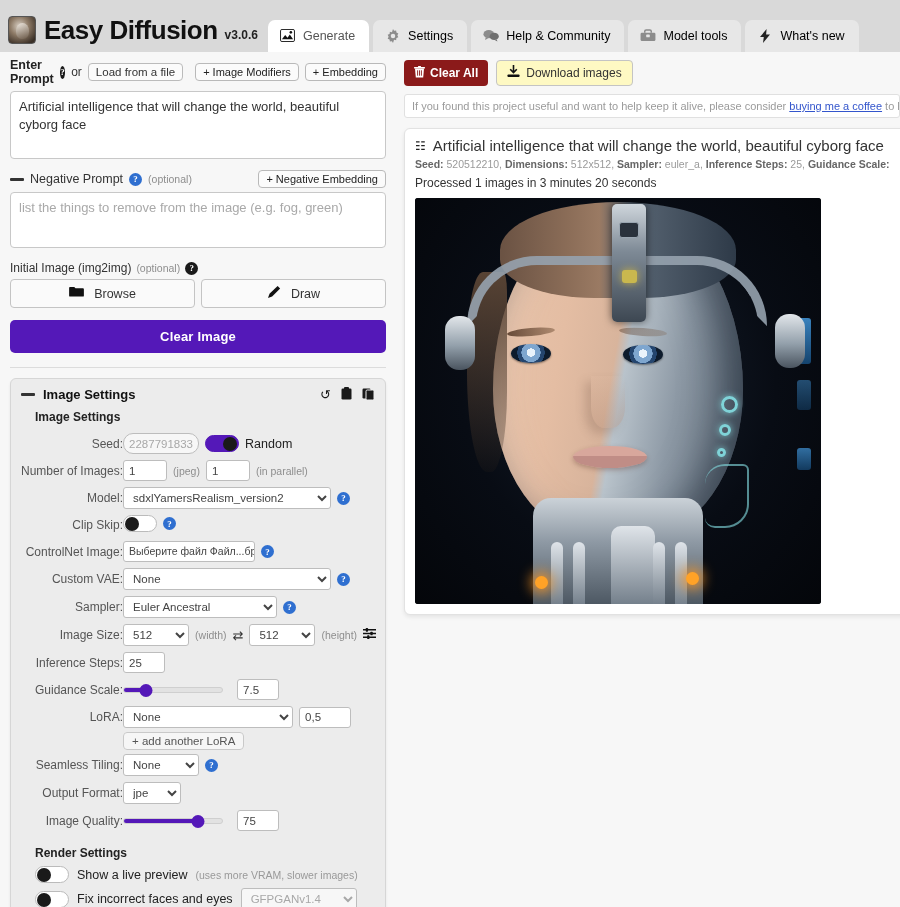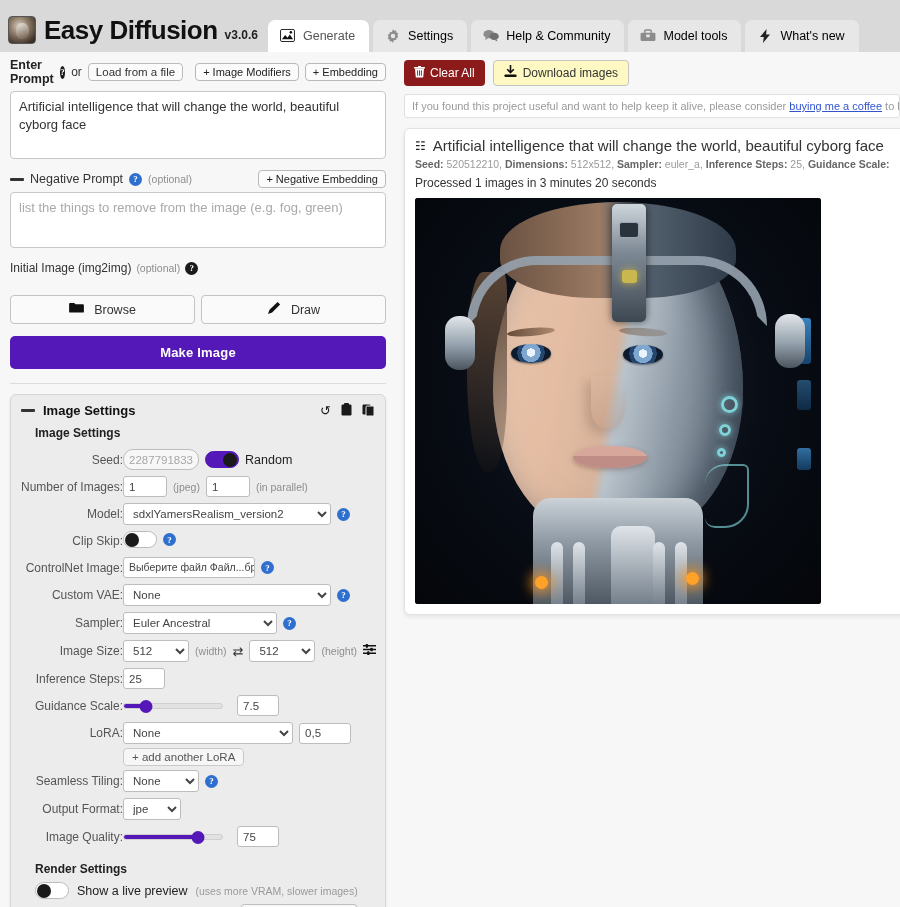--- a/index.html
+++ b/index.html
@@ -99,21 +99,21 @@
     display: inline-block; width: 14px; height: 3px; background: #333; border-radius: 1px;
     cursor: pointer;
   }
   .dim { color: #8e8e8e; font-size: 10.5px; }
 
   #init-head { margin: 10px 0 4px 0; display: flex; align-items: center; gap: 5px; font-size: 12px; color: #333; }
   #init-btns { display: flex; gap: 6px; }
   .wide-btn {
     flex: 1 1 0; border: 1px solid #c4c4c4; background: #fafafa; border-radius: 4px;
     padding: 5px 0; font-size: 12.5px; color: #333; cursor: pointer;
-    display: flex; align-items: center; justify-content: center; gap: 10px; margin-top: 16px;
+    display: flex; align-items: center; justify-content: center; gap: 10px;
   }
   #make-image {
     margin-top: 12px; width: 100%;
     background: #5418b8; color: #fff; border: none; border-radius: 5px;
     padding: 9px 0; font-size: 13px; font-weight: bold; cursor: pointer;
     letter-spacing: .2px;
   }
   #left-divider { border-top: 1px solid #dcdcdc; margin: 14px 0 0 0; }
 
   
@@ -173,21 +173,21 @@
     border: 1px solid #c9c9c9; background: #f6f6f6; border-radius: 4px;
     padding: 2px 8px; font-size: 11.5px; color: #555; cursor: pointer;
   }
   .render-row { display: flex; align-items: center; gap: 8px; margin: 5px 0 0 14px; font-size: 12.5px; color: #222; }
   .render-row .sub { color: #999; font-size: 10.5px; }
 
   
   #rt-buttons { display: flex; gap: 8px; margin: 0 0 8px 4px; }
   #clear-all {
     background: #8b1a1a; color: #fff; border: none; border-radius: 4px;
-    padding: 4px 10px; font-size: 12px; font-weight: normal; cursor: pointer;
+    padding: 4px 10px; font-size: 12px; font-weight: bold; cursor: pointer;
     display: inline-flex; align-items: center; gap: 5px;
   }
   #download-images {
     background: #fef9c3; color: #333; border: 1px solid #c4c4c4; border-radius: 4px;
     padding: 4px 10px; font-size: 12px; cursor: pointer;
     display: inline-flex; align-items: center; gap: 6px;
   }
   #donate-bar {
     border: 1px solid #e0e0e0; background: #fff; border-radius: 3px;
     padding: 5px 7px; margin: 0 0 10px 4px;
@@ -430,21 +430,21 @@
       <div class="wide-btn">
         <span>
           <svg width="14" height="14" viewBox="0 0 14 14">
               <path d="M10.6.9l2.5 2.5-8 8L1 12.9l1.5-4.1z" fill="#111"></path>
             </svg>
         </span>
         <span>Draw</span>
       </div>
     </div>
 
-    <button id="make-image">Make Image</button>
+    <button id="make-image">Clear Image</button>
     <div id="left-divider"></div>
 
     
     <div id="settings-panel">
       <div id="settings-head">
         <span class="collapse-bar"></span>
         <span class="title">Image Settings</span>
         <span class="spacer"></span>
         <span class="head-icons">
           <span>↺</span>

